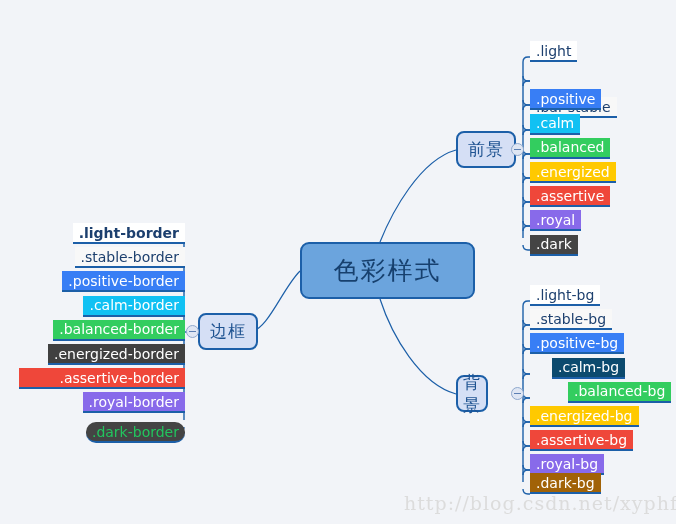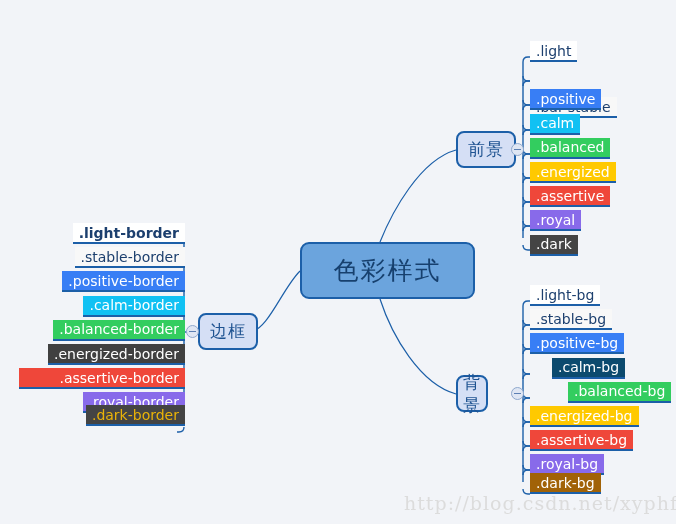--- a/index.html
+++ b/index.html
@@ -258,19 +258,19 @@
       </div>
       <div class="leaf left" style="top: 344px; right: 491px; background: #404040; color: rgb(255, 255, 255);">
         <span>.energized-border</span>
       </div>
       <div class="leaf left" style="top: 368.2px; right: 491px; background: rgb(239, 71, 58); color: rgb(255, 255, 255); padding-left: 40px;">
         <span>.assertive-border</span>
       </div>
       <div class="leaf left" style="top: 392.4px; right: 491px; background: rgb(136, 106, 234); color: rgb(255, 255, 255);">
         <span>.royal-border</span>
       </div>
-      <div class="leaf left" style="top: 405px; right: 491px; background: rgb(68, 68, 68); color: #eab308;">
+      <div class="leaf left" style="top: 422px; right: 491px; background: rgb(68, 68, 68); color: #22c55e; border-radius: 10px;">
         <span>.dark-border</span>
       </div>
     </div>
 
   <div class="watermark">http://blog.csdn.net/xyphf</div>
 </div>
 
 </body></html>

